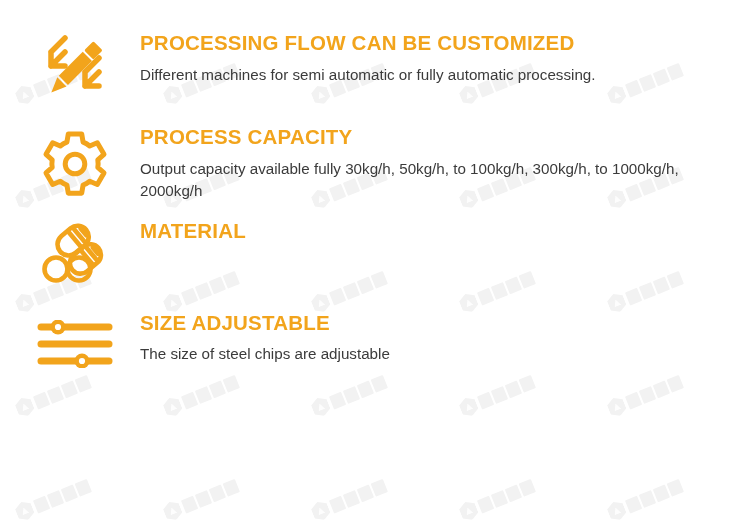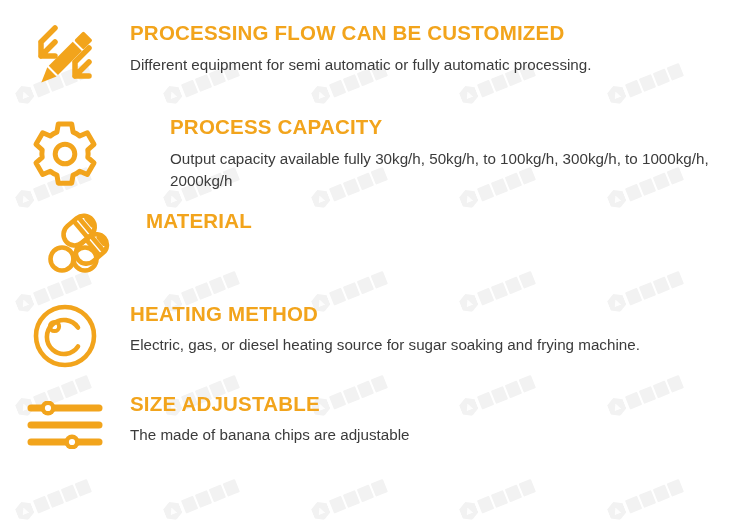--- a/index.html
+++ b/index.html
@@ -58,21 +58,21 @@
     width: 13px;
     height: 14px;
     background: #f2f2f2;
     border-radius: 1px;
   }
 
   
   #features {
     position: relative;
     z-index: 1;
-    padding: 0;
+    padding: 10px;
   }
   .feature-row {
     display: flex;
     align-items: flex-start;
     box-sizing: border-box;
   }
   .feature-icon {
     flex: none;
     width: 130px;
     display: flex;
@@ -98,23 +98,23 @@
   .feature-desc {
     color: #3b3b3b;
     font-size: 15.2px;
     line-height: 1.45;
     margin: 0;
   }
 
   
   .row-0 { padding-top: 22px; }
   .row-0 .feature-icon { padding-top: 0px; }
-  .row-1 { padding-top: 22px; gap: 40px; }
+  .row-1 { padding-top: 22px; }
   .row-1 .feature-icon { padding-top: 4px; }
-  .row-2 { padding-top: 18px; margin-left: 16px; }
+  .row-2 { padding-top: 18px; }
   .row-2 .feature-icon { padding-top: 2px; }
   .row-3 { padding-top: 25px; }
   .row-3 .feature-icon { padding-top: 0px; }
   .row-4 { padding-top: 24px; }
   .row-4 .feature-icon { padding-top: 8px; }
 </style>
 </head>
 <body>
 
 <div id="watermark">
@@ -373,21 +373,21 @@
 
         <g transform="rotate(45 37 36)">
           <rect x="31" y="4" width="13" height="13" rx="1.5" fill="#f2a41c"></rect>
           <rect x="31" y="19" width="13" height="34" fill="#f2a41c"></rect>
           <path d="M31 55 L44 55 L37.5 70 Z" fill="#f2a41c"></path>
         </g>
       </svg>
     </div>
     <div class="feature-text">
       <h3 class="feature-title">PROCESSING FLOW CAN BE CUSTOMIZED</h3>
-      <p class="feature-desc">Different equipment for semi automatic or fully automatic processing.</p>
+      <p class="feature-desc">Different machines for semi automatic or fully automatic processing.</p>
     </div>
   </div>
 
   <div class="feature-row row-1">
     <div class="feature-icon">
       <svg width="72" height="70" viewBox="0 0 72 70" fill="none">
         <path d="M29.3 4 h13.4 l1.4 8.2 a23.5 23.5 0 0 1 6.6 3.8 l7.6-3.3 6.7 11.6 -6.2 5.5 a23.5 23.5 0 0 1 0 7.6 l6.2 5.5 -6.7 11.6 -7.6-3.3 a23.5 23.5 0 0 1 -6.6 3.8 l-1.4 8.2 h-13.4 l-1.4-8.2 a23.5 23.5 0 0 1 -6.6-3.8 l-7.6 3.3 -6.7-11.6 6.2-5.5 a23.5 23.5 0 0 1 0-7.6 l-6.2-5.5 6.7-11.6 7.6 3.3 a23.5 23.5 0 0 1 6.6-3.8 Z" stroke="#f2a41c" stroke-width="5" stroke-linejoin="round" fill="none"></path>
         <circle cx="36" cy="34" r="9.8" stroke="#f2a41c" stroke-width="5" fill="none"></circle>
       </svg>
     </div>
@@ -415,47 +415,34 @@
           <circle cx="17" cy="47" r="11.5"></circle>
           <circle cx="40" cy="47" r="11.5"></circle>
         </g>
       </svg>
     </div>
     <div class="feature-text">
       <h3 class="feature-title">MATERIAL</h3>
     </div>
   </div>
 
-  <div class="feature-row row-3">
-    <div class="feature-icon">
-      <svg width="68" height="66" viewBox="0 0 68 66" fill="none">
-        <circle cx="34" cy="33" r="29" stroke="#f2a41c" stroke-width="4.6" fill="none"></circle>
-        <circle cx="23.5" cy="23.5" r="4.6" stroke="#f2a41c" stroke-width="4" fill="none"></circle>
-        <path d="M47 24.5 a17 17 0 1 0 0 19" stroke="#f2a41c" stroke-width="4.6" fill="none" stroke-linecap="round"></path>
-      </svg>
-    </div>
-    <div class="feature-text">
-      <h3 class="feature-title">HEATING METHOD</h3>
-      <p class="feature-desc">Electric, gas, or diesel heating source for sugar soaking and frying machine.</p>
-    </div>
-  </div>
 
   <div class="feature-row row-4">
     <div class="feature-icon">
       <svg width="78" height="48" viewBox="0 0 78 48" fill="none">
         <g stroke="#f2a41c" stroke-width="7" stroke-linecap="round">
           <line x1="5" y1="7" x2="73" y2="7"></line>
           <line x1="5" y1="24" x2="73" y2="24"></line>
           <line x1="5" y1="41" x2="73" y2="41"></line>
         </g>
         <circle cx="22" cy="7" r="7.5" fill="#f2a41c"></circle>
         <circle cx="22" cy="7" r="3.1" fill="#ffffff"></circle>
         <circle cx="46" cy="41" r="7.5" fill="#f2a41c"></circle>
         <circle cx="46" cy="41" r="3.1" fill="#ffffff"></circle>
       </svg>
     </div>
     <div class="feature-text">
       <h3 class="feature-title">SIZE ADJUSTABLE</h3>
-      <p class="feature-desc">The made of banana chips are adjustable</p>
+      <p class="feature-desc">The size of steel chips are adjustable</p>
     </div>
   </div>
 
 </div>
 
 </body></html>

